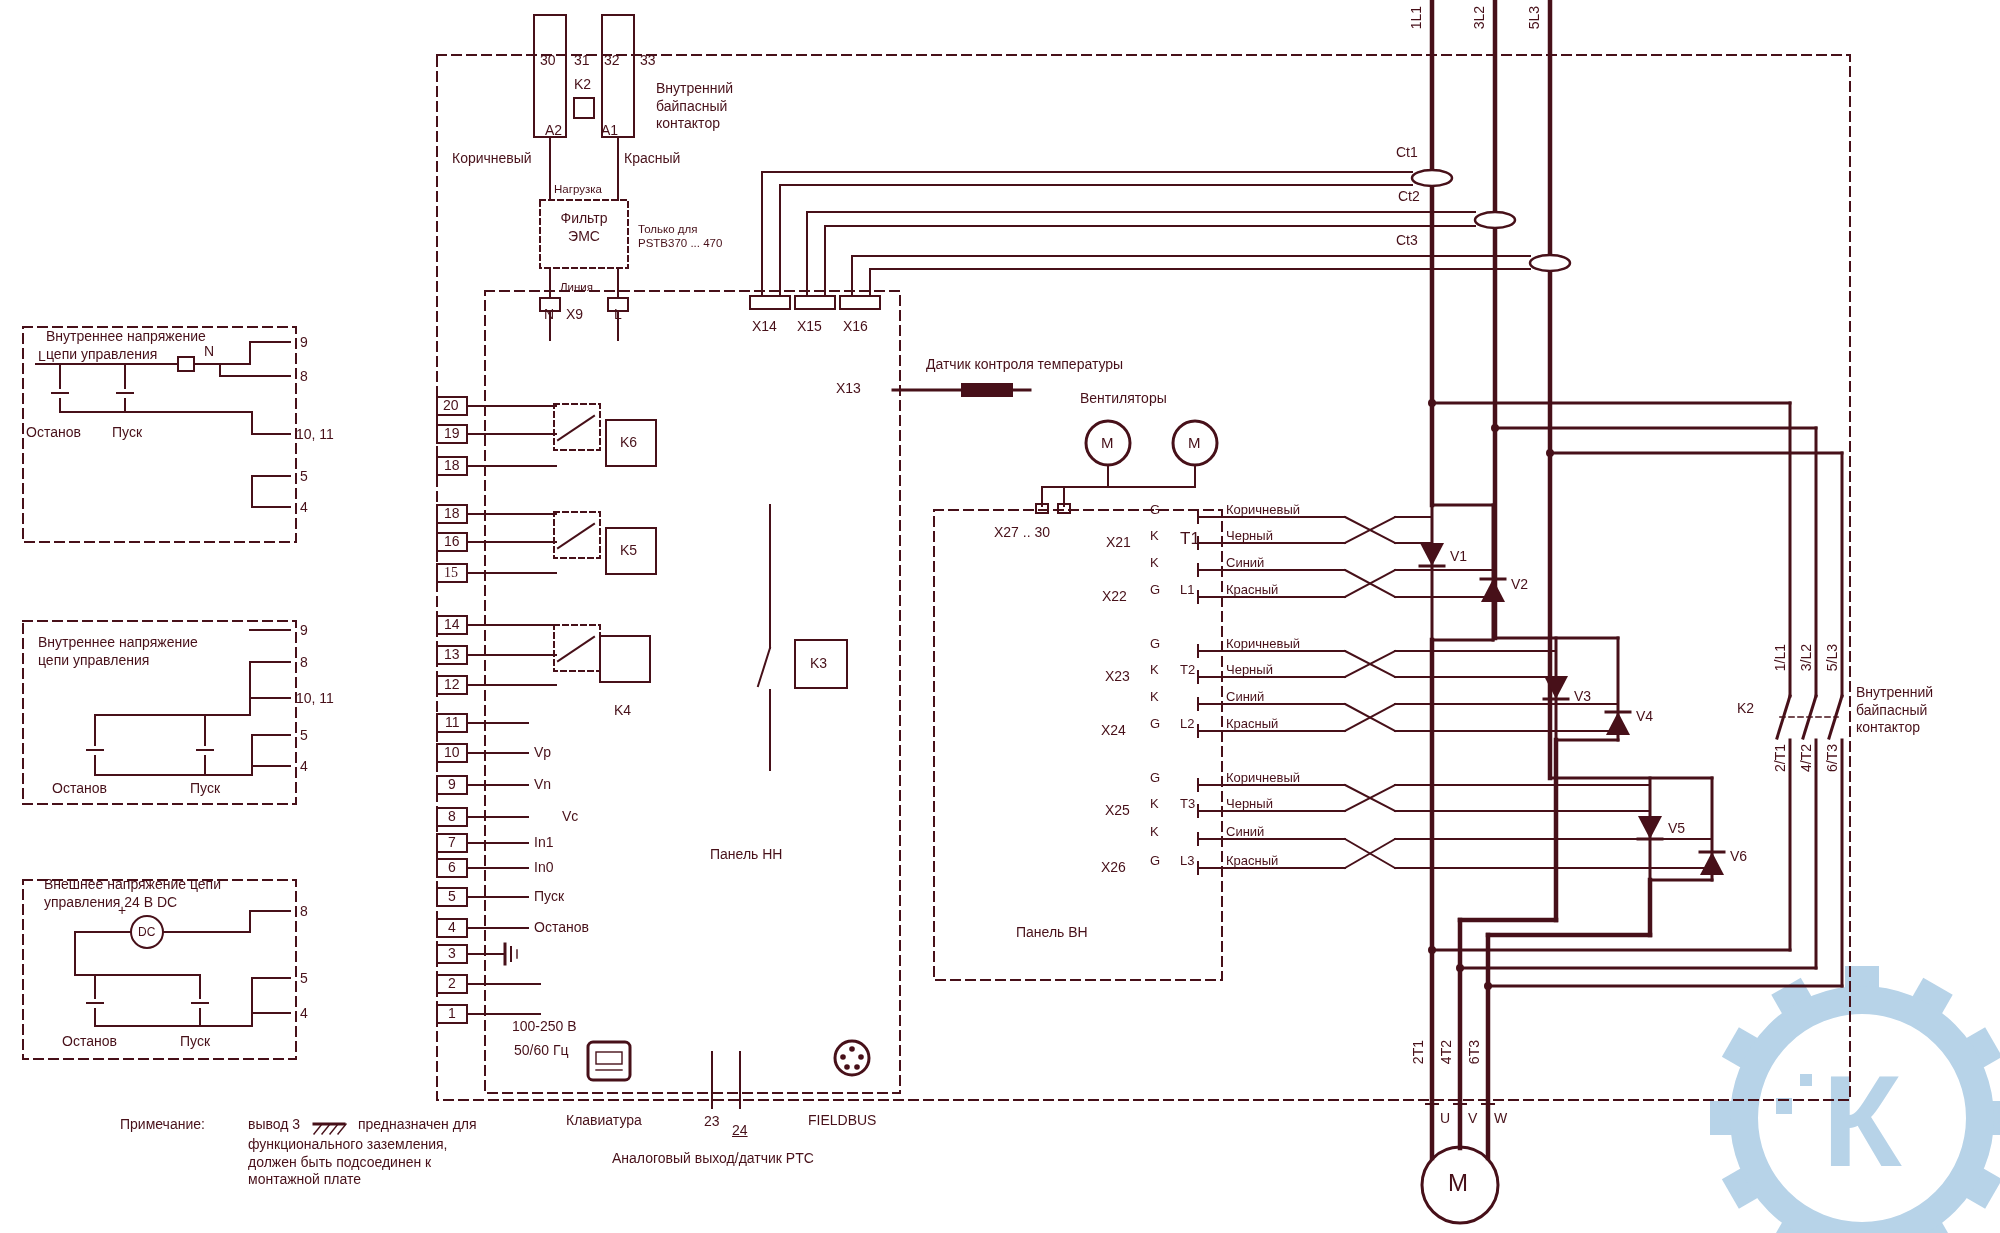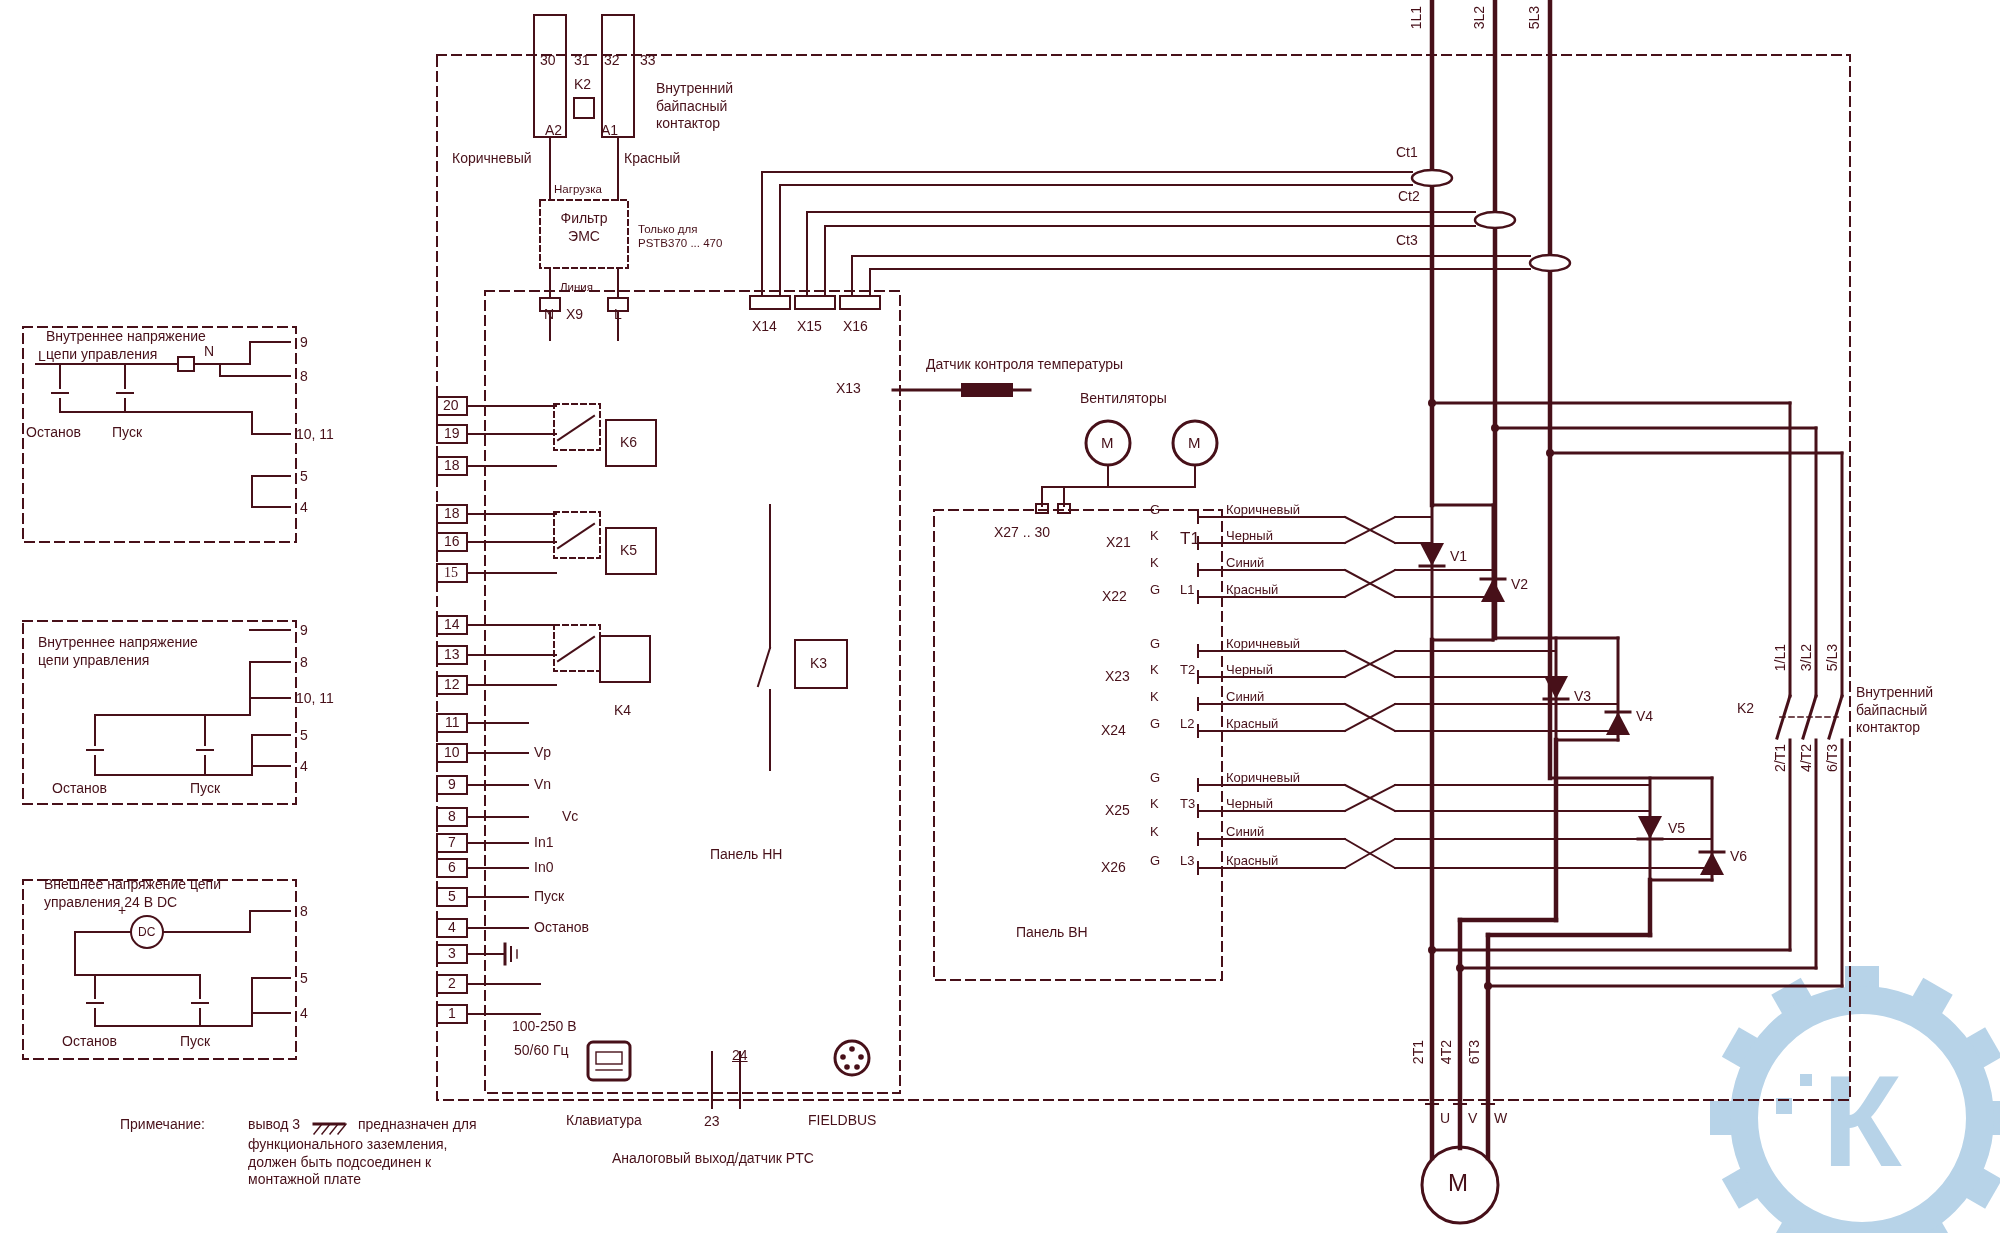--- a/index.html
+++ b/index.html
@@ -470,21 +470,21 @@
       <span class="lbl" style="left: 534px; top: 808px; margin-left: 28px;">Vc</span>
       <span class="lbl" style="left: 534px; top: 834px;">In1</span>
       <span class="lbl" style="left: 534px; top: 859px;">In0</span>
       <span class="lbl" style="left: 534px; top: 888px;">Пуск</span>
       <span class="lbl" style="left: 534px; top: 919px;">Останов</span>
       <span class="lbl" style="left: 512px; top: 1018px;">100-250 В</span>
       <span class="lbl" style="left: 514px; top: 1042px;">50/60 Гц</span>
       <span class="lbl" style="left: 710px; top: 846px;">Панель НН</span>
       <span class="lbl" style="left: 566px; top: 1112px;">Клавиатура</span>
       <span class="lbl" style="left: 704px; top: 1113px;">23</span>
-      <span class="lbl" style="left: 732px; top: 1047px; text-decoration: underline;">24</span>
+      <span class="lbl" style="left: 732px; top: 1122px; text-decoration: underline;">24</span>
       <span class="lbl" style="left: 808px; top: 1112px;">FIELDBUS</span>
       <span class="lbl" style="left: 612px; top: 1150px;">Аналоговый выход/датчик PTC</span>
       <span class="lbl" style="left: 46px; top: 328px;">Внутреннее напряжение
 цепи управления</span>
       <span class="lbl" style="left: 38px; top: 348px;">L</span>
       <span class="lbl" style="left: 204px; top: 343px;">N</span>
       <span class="lbl" style="left: 26px; top: 424px;">Останов</span>
       <span class="lbl" style="left: 112px; top: 424px;">Пуск</span>
       <span class="lbl" style="left: 300px; top: 334px;">9</span>
       <span class="lbl" style="left: 300px; top: 368px;">8</span>

